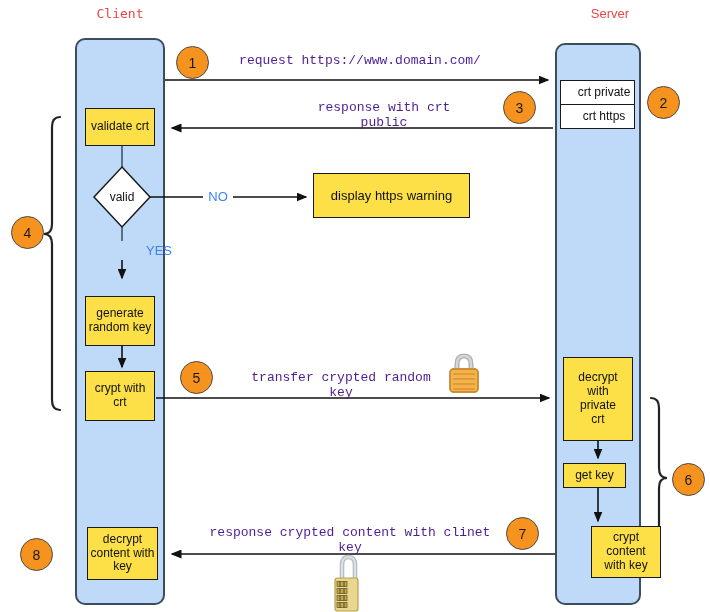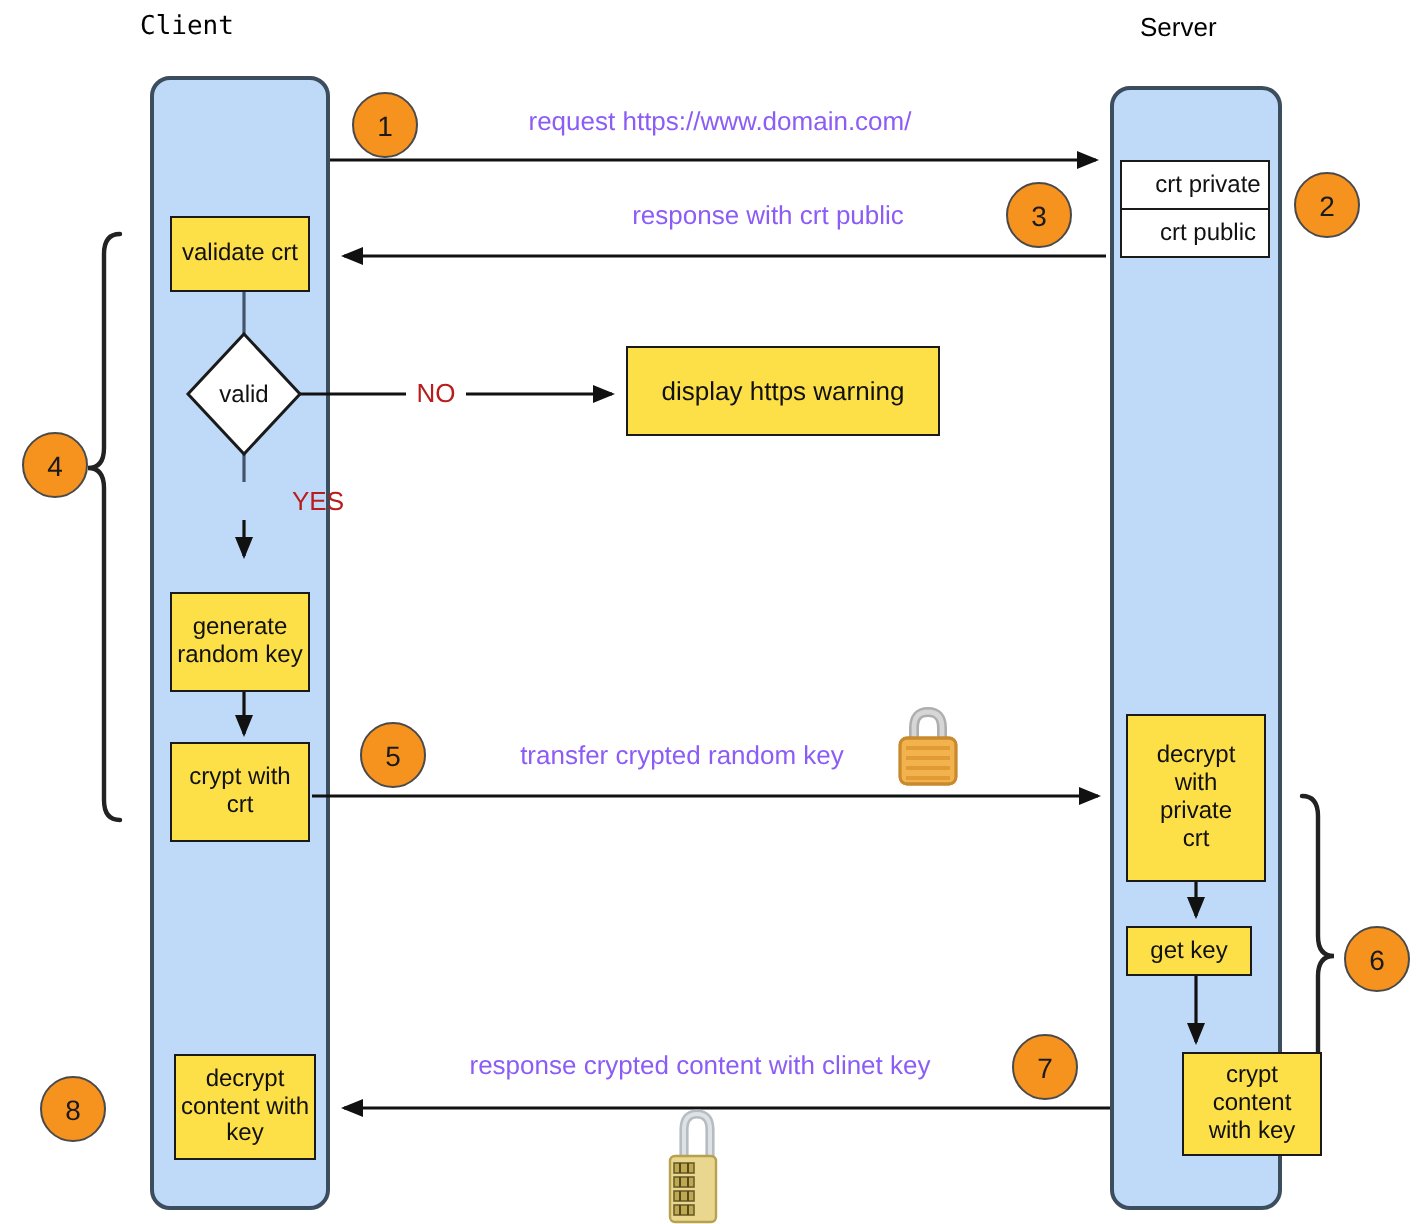--- a/index.html
+++ b/index.html
@@ -1,37 +1,37 @@
 <!DOCTYPE html>
 <html><head>
 <meta charset="utf-8">
 <style>
   html,body{margin:0;padding:0;background:#fff;}
   .canvas{position:relative;width:710px;height:612px;background:#fff;overflow:hidden;
           font-family:"Liberation Sans",sans-serif;color:#111;}
   .col{position:absolute;background:#BFD9F8;border:2px solid #3C4D5E;border-radius:10px;z-index:1;}
   .col.client{left:75px;top:38px;width:86px;height:563px;}
   .col.server{left:555px;top:43px;width:82px;height:558px;}
-  .title{position:absolute;z-index:12;font-size:13px;color:#000000;}
+  .title{position:absolute;z-index:12;font-size:13px;text-align:center;color:#ef4444;}
   .title.client{left:70px;top:6px;width:100px;font-family:"DejaVu Sans Mono",monospace;}
   .title.server{left:570px;top:6px;width:80px;}
   svg.overlay{position:absolute;left:0;top:0;z-index:5;pointer-events:none;}
   .box{position:absolute;z-index:10;background:#fde047;border:1.5px solid #1a1a1a;
        display:flex;align-items:center;justify-content:center;text-align:center;
        font-size:12px;line-height:1.16;padding:1px 2px;box-sizing:border-box;}
   .box .narrow{display:inline-block;max-width:50px;}
   .cert{position:absolute;z-index:10;left:560px;top:80px;width:75px;background:#fff;
         border:1.5px solid #1a1a1a;box-sizing:border-box;font-size:12px;text-align:center;}
   .cert .cell{height:23px;line-height:23px;padding-left:13px;}
   .cert .cell.top{border-bottom:1.5px solid #1a1a1a;}
   .marker{position:absolute;z-index:14;width:33px;height:33px;border-radius:50%;
           background:#F6921E;border:1.6px solid #4a4a4a;box-sizing:border-box;
           display:flex;align-items:center;justify-content:center;font-size:14px;color:#1a1a1a;}
-  .msg{position:absolute;z-index:12;font-size:13px;text-align:center;color:#8b5cf6;}
-  .small-label{position:absolute;z-index:12;font-size:13px;text-align:center;color:#b91c1c;}
+  .msg{position:absolute;z-index:12;font-size:13px;text-align:center;color:#4c1d95;font-family:Liberation Mono, monospace;}
+  .small-label{position:absolute;z-index:12;font-size:13px;text-align:center;color:#3b82f6;}
   .diamond-label{position:absolute;z-index:11;left:94px;top:190px;width:56px;text-align:center;
                  font-size:12px;}
 </style>
 </head>
 <body>
 
 <div class="canvas">
 
   <div class="title client">Client</div>
   <div class="title server">Server</div>
@@ -120,21 +120,21 @@
   <div class="box" style="left:313px;top:173px;width:157px;height:45px;font-size:13px;">
       <span>display https warning</span>
     </div>
 
   <div class="box" style="left:87px;top:527px;width:71px;height:53px;">
       <span>decrypt content with key</span>
     </div>
 
   <div class="cert">
     <div class="cell top">crt private</div>
-    <div class="cell">crt public</div>
+    <div class="cell">crt https</div>
   </div>
 
   <div class="box" style="left:563px;top:357px;width:70px;height:84px;">
       <span class="narrow">decrypt with private crt</span>
     </div>
   <div class="box" style="left:563px;top:463px;width:63px;height:25px;">
       <span>get key</span>
     </div>
   <div class="box" style="left:563px;top:526px;width:70px;height:52px;margin-left:28px;">
       <span>crypt content with key</span>

